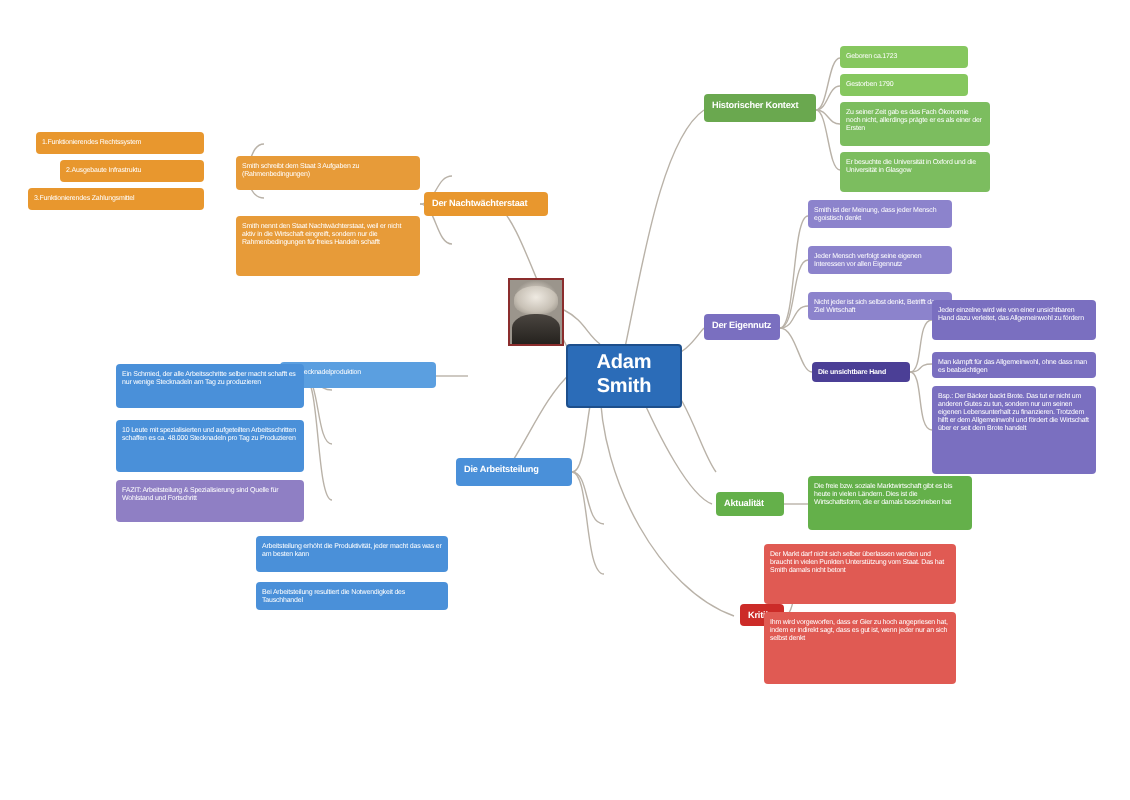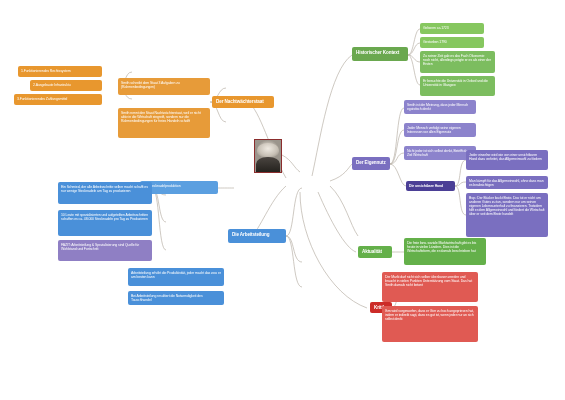--- a/index.html
+++ b/index.html
@@ -135,20 +135,21 @@
       <path d="M282,155 C292,160 294,168 300,172"></path>
     </g>
   </svg>
 
   <div class="portrait" style="left:254px;top:139px;width:26px;height:32px;">
     <div class="ph"></div>
     <div class="hair"></div>
     <div class="body"></div>
   </div>
 
+  <div class="node root" style="left:283px;top:172px;width:58px;">Adam Smith</div>
 
   <div class="node head c-green" style="left:352px;top:47px;width:56px;height:14px;">Historischer Kontext</div>
 
   <div class="node leaf c-green-s" style="left:420px;top:23px;width:64px;height:11px;">Geboren ca.1723</div>
   <div class="node leaf c-green-s" style="left:420px;top:37px;width:64px;height:11px;">Gestorben 1790</div>
   <div class="node leaf c-green-l" style="left:420px;top:51px;width:75px;height:22px;">Zu seiner Zeit gab es das Fach Ökonomie noch nicht, allerdings prägte er es als einer der Ersten</div>
   <div class="node leaf c-green-l" style="left:420px;top:76px;width:75px;height:20px;">Er besuchte die Universität in Oxford und die Universität in Glasgow</div>
 
   <div class="node head c-purple" style="left:352px;top:157px;width:38px;height:13px;">Der Eigennutz</div>
 

